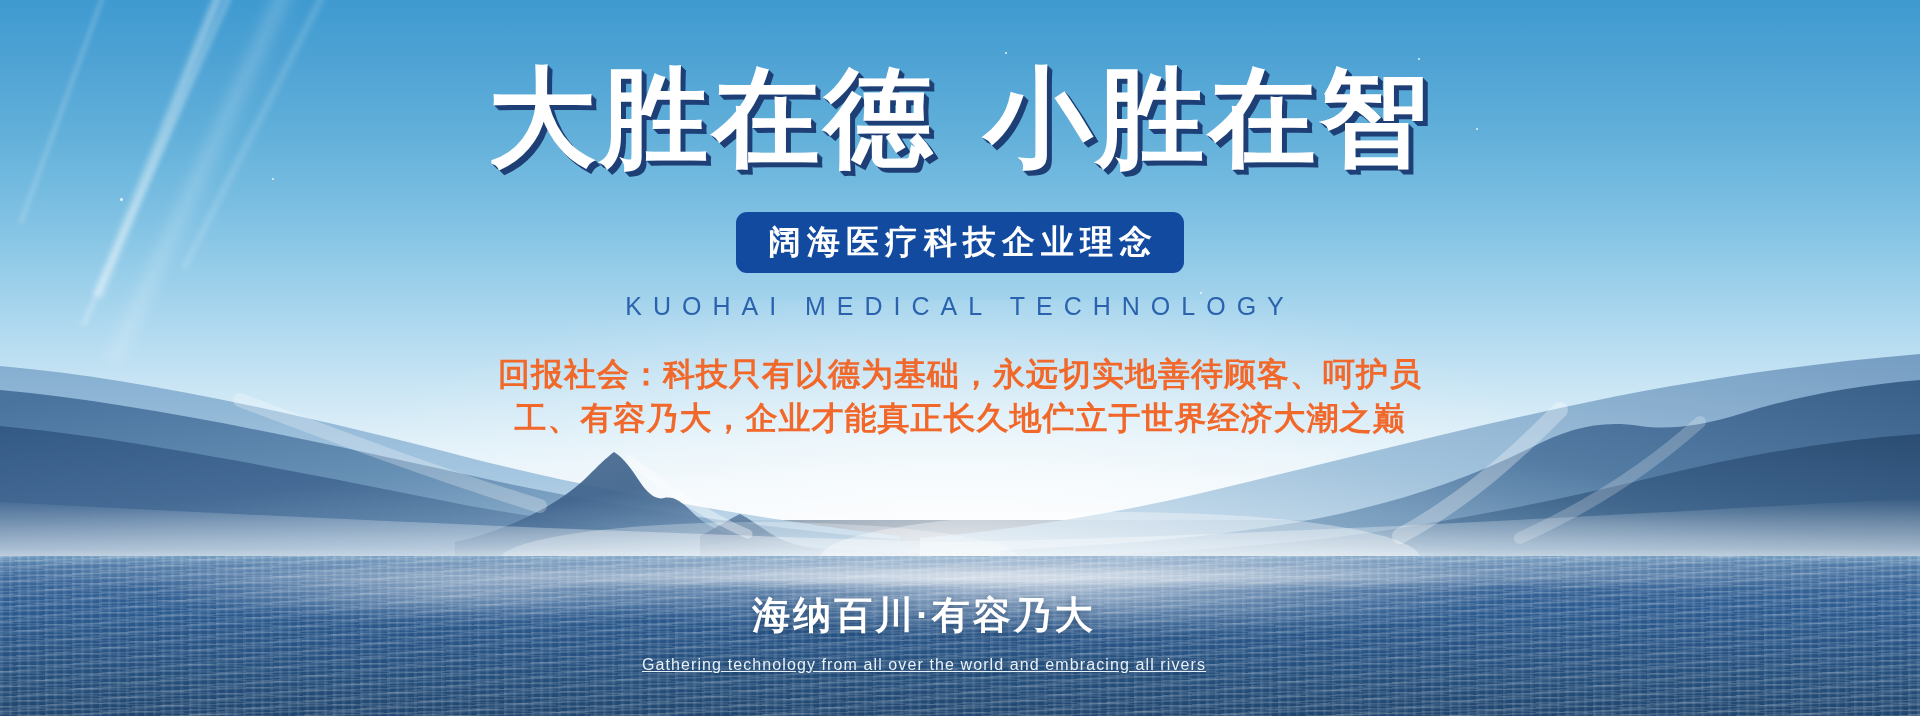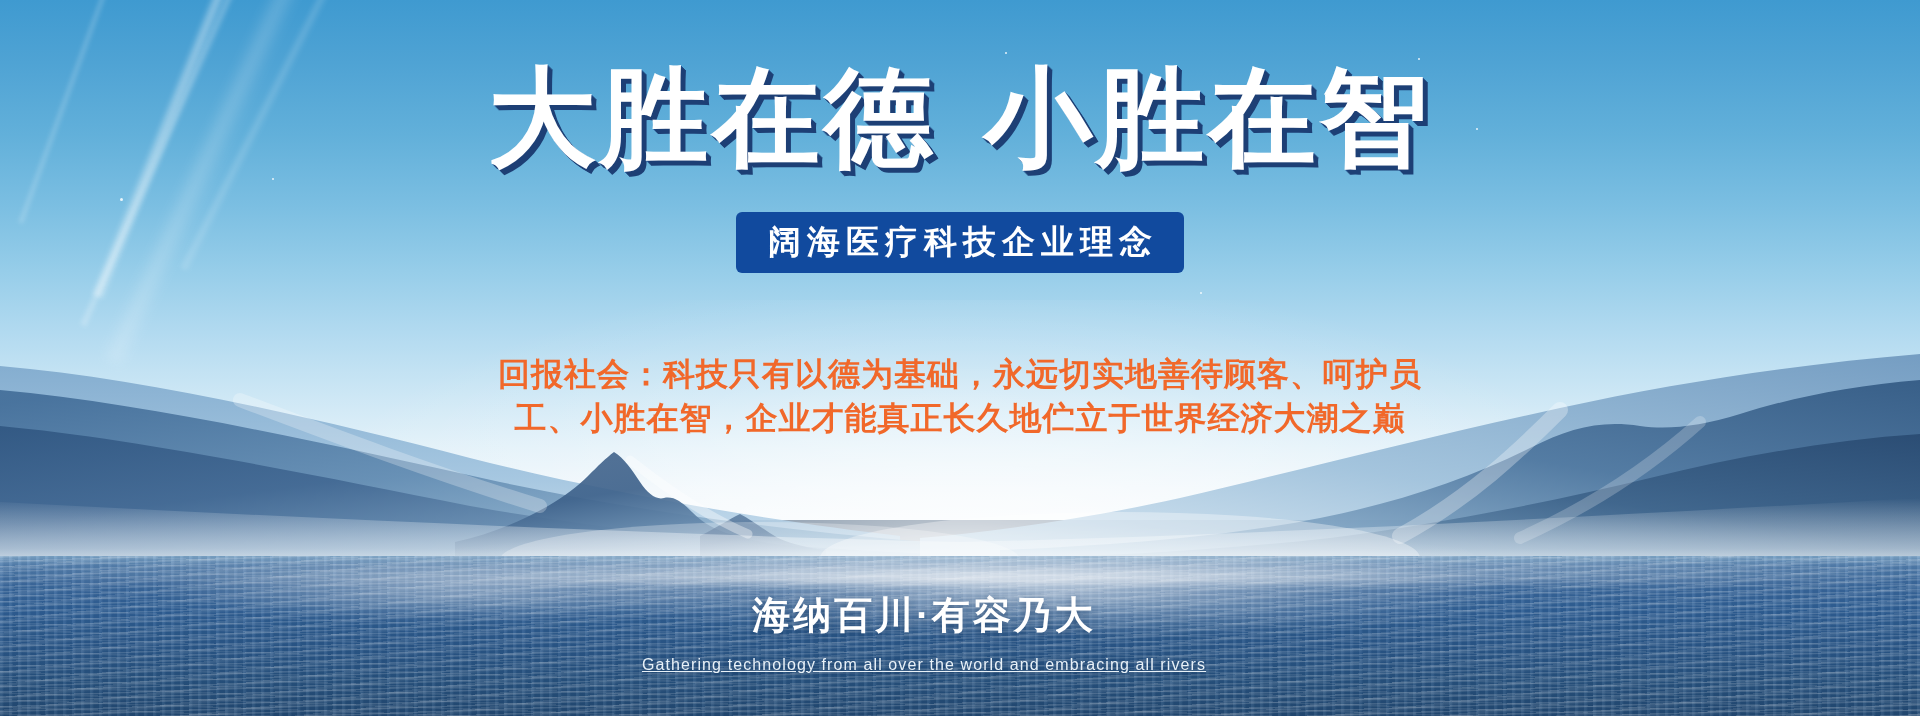--- a/index.html
+++ b/index.html
@@ -129,21 +129,21 @@
   .badge-row{
     position:absolute; left:0; top:212px; width:1920px; text-align:center;
   }
   .badge{
     display:inline-block;
     background:#114a9e;
     color:#ffffff;
     font-size:33px; font-weight:bold;
     letter-spacing:6px;
     padding:9px 26px 11px 32px;
-    border-radius:6px;
+    border-radius:11px;
     line-height:1.25;
   }
 
   .en-sub{
     position:absolute; left:0; top:292px; width:1920px;
     text-align:center;
     font-size:25px;
     letter-spacing:11px;
     color:#2a62ad;
     font-weight:400;
@@ -286,24 +286,25 @@
   <div class="content">
 
     <div class="main-title">
       <span>大胜在德</span><span class="gap"></span><span>小胜在智</span>
     </div>
 
     <div class="badge-row">
       <span class="badge">阔海医疗科技企业理念</span>
     </div>
 
+    <div class="en-sub">KUOHAI MEDICAL TECHNOLOGY</div>
 
     <div class="orange-block">
       <span class="ln">回报社会：科技只有以德为基础，永远切实地善待顾客、呵护员</span>
-      <span class="ln">工、小胜在智，企业才能真正长久地伫立于世界经济大潮之巅</span>
+      <span class="ln">工、有容乃大，企业才能真正长久地伫立于世界经济大潮之巅</span>
     </div>
 
     <div class="bottom-block">
       <div class="bottom-cn">海纳百川·有容乃大</div>
       <div class="bottom-en">Gathering technology from all over the world and embracing all rivers</div>
     </div>
 
   </div>
 </div>
 

